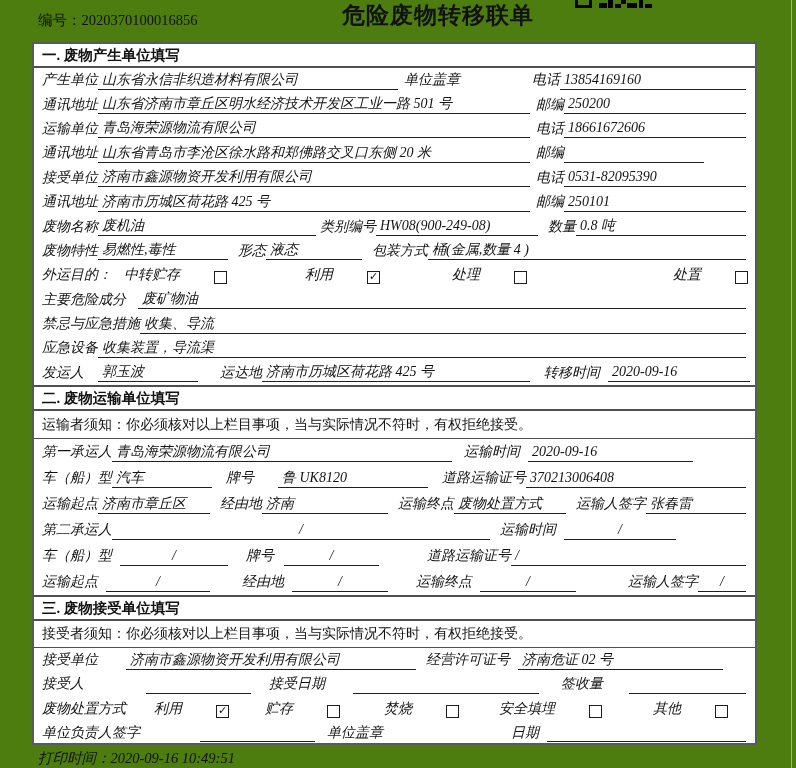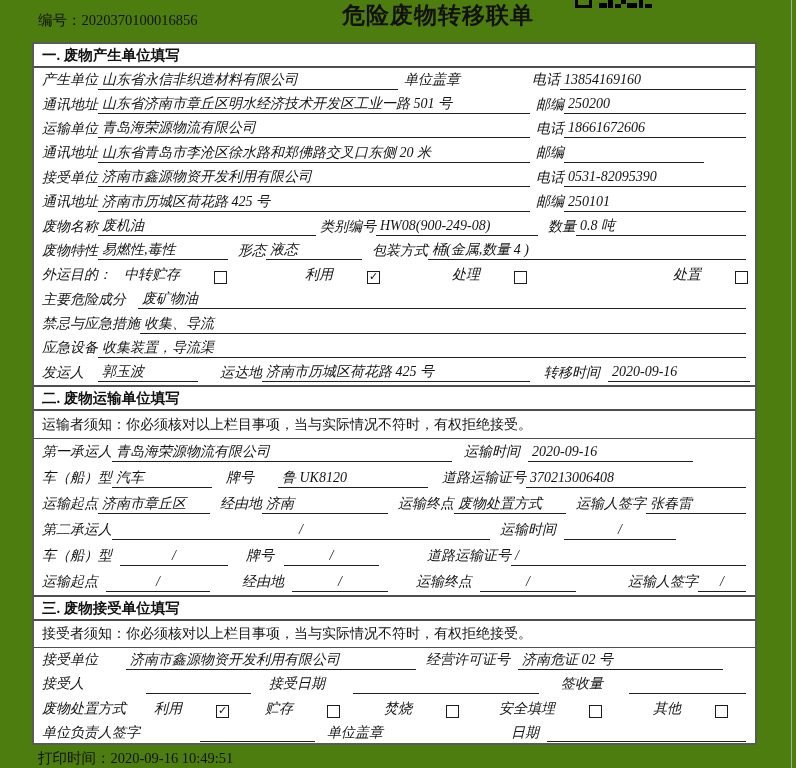--- a/index.html
+++ b/index.html
@@ -23,21 +23,21 @@
   .s3r{height:24.25px;}
   .lbl{white-space:nowrap;flex:none;}
   .val{box-sizing:border-box;border-bottom:1px solid #1f1f1f;height:19px;line-height:18px;
        padding:0 4px;white-space:nowrap;overflow:hidden;flex:none;}
   .fill{flex:1 1 auto;}
   .tc{text-align:center;}
   .opt{display:flex;align-items:flex-end;flex:none;gap:27px;}
   .cb{display:inline-block;box-sizing:border-box;width:13px;height:13px;border:1.5px solid #1d1d1d;
       margin-left:7px;font-family:"DejaVu Sans",sans-serif;font-size:11px;line-height:10px;
       text-align:center;color:#111;}
-  .print-line{position:absolute;left:38px;top:749px;font-size:14.5px;white-space:nowrap;}
+  .print-line{position:absolute;left:38px;top:749px;font-size:14.5px;white-space:nowrap;font-style:italic;}
 </style>
 </head>
 <body>
 
 <div class="page">
 
   <div class="serial"><span>编号：</span><span>2020370100016856</span></div>
 
   <div class="title">危险废物转移联单</div>
 

